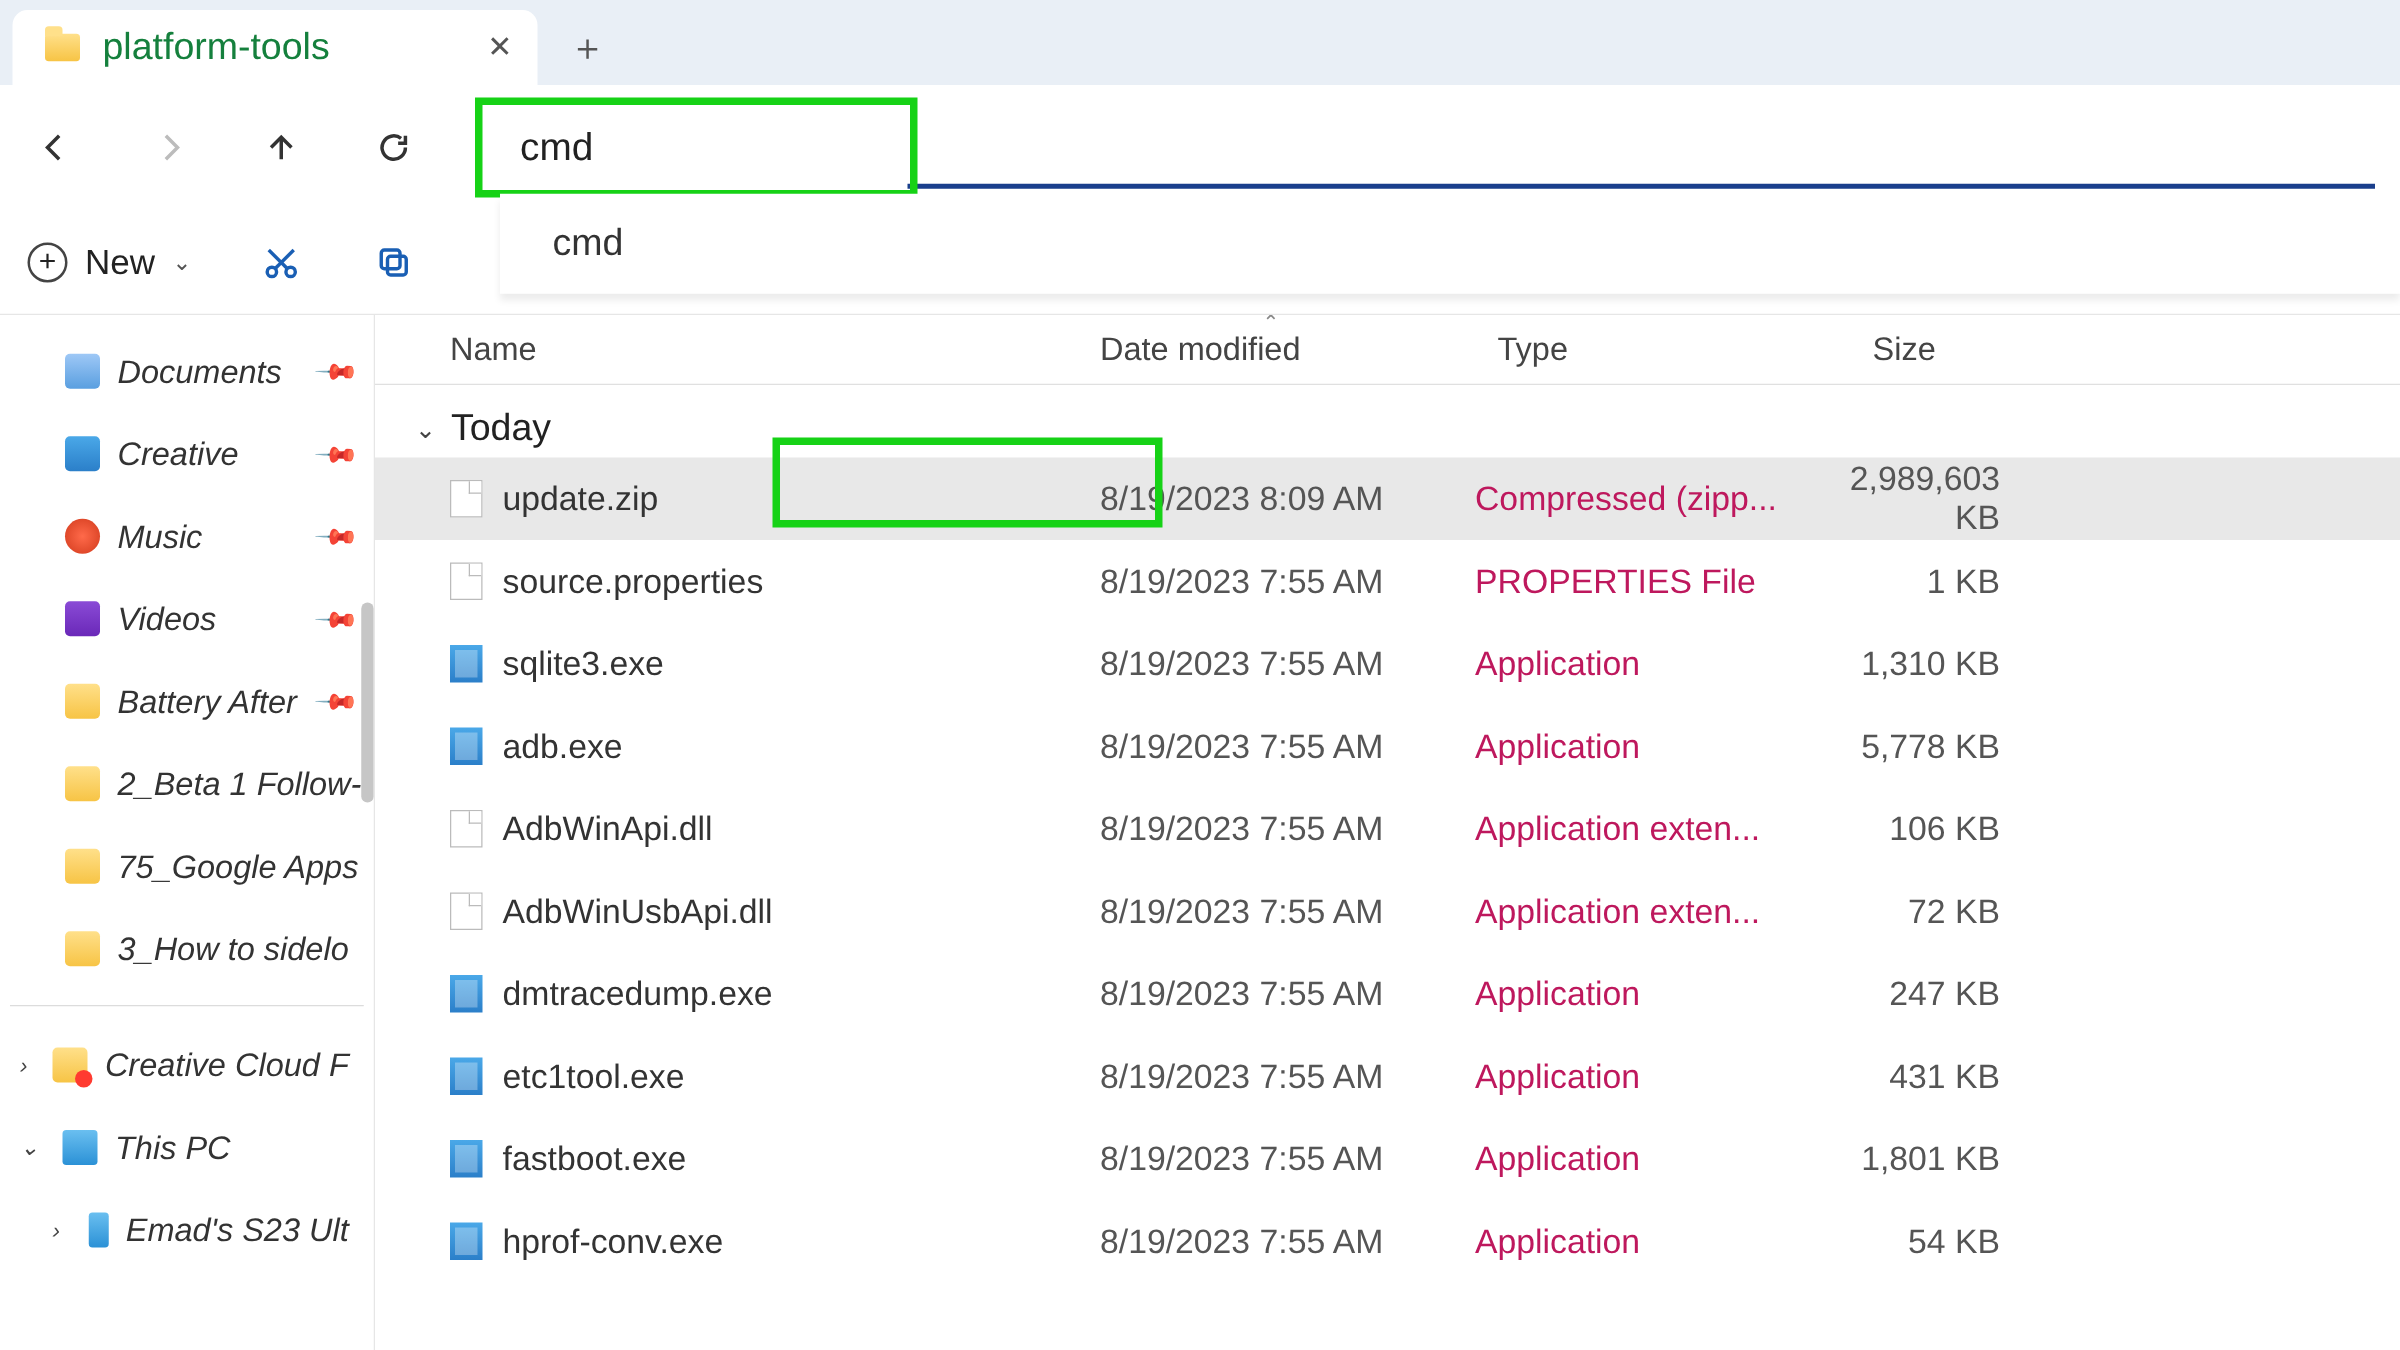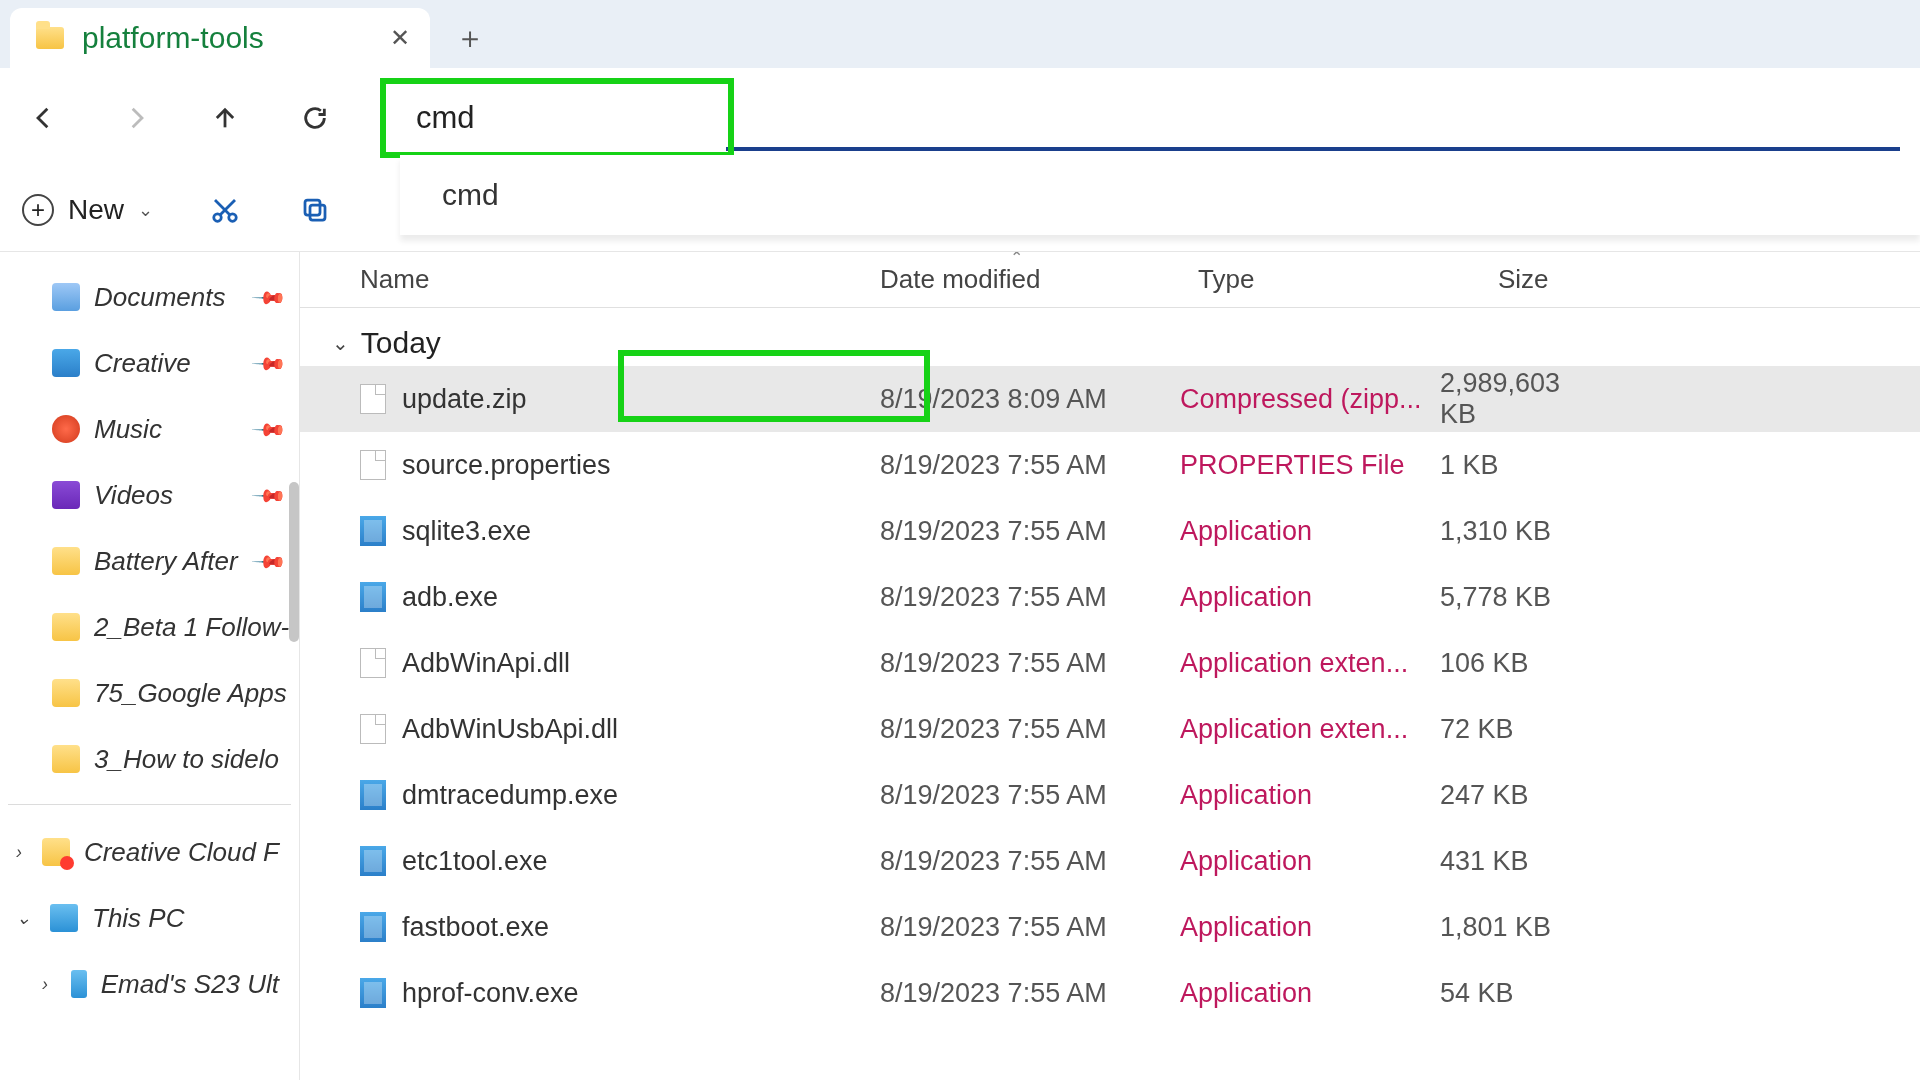--- a/index.html
+++ b/index.html
@@ -68,21 +68,21 @@
   .col-size { width: 170px; text-align:left;margin-left:40px; }
 
   .group { display:flex; align-items:center; gap:12px; padding: 18px 0 6px 32px; font-size: 30px; color:#222; }
   .group .g-chev { font-size:20px; color:#444; }
 
   .row { display:flex; align-items:center; height: 66px; padding-left: 60px; font-size: 27px; color:#333; }
   .row.sel { background:#e8e8e8; }
   .row .fname { width: 520px; display:flex; align-items:center; gap: 16px; }
   .row .fdate { width: 300px; color:#555; }
   .row .ftype { width: 260px; color:#be185d; white-space:nowrap; overflow:hidden; text-overflow:ellipsis; }
-  .row .fsize { width: 170px; color:#555; padding-right:10px; }
+  .row .fsize { width: 170px; text-align:right; color:#555; padding-right:10px; }
 
   .row-hl { position:absolute; border:6px solid #16d216; left: 318px; top: 92px; width: 312px; height: 72px; pointer-events:none; }
 
   .fico { width:26px; height:30px; border:1px solid #bbb; background:#fff; position:relative; flex-shrink:0; }
   .fico::after { content:""; position:absolute; top:0; right:0; width:9px; height:9px; background:#fff; border-left:1px solid #bbb; border-bottom:1px solid #bbb; }
   .fico.exe { border:none; background:linear-gradient(#4aa8e8,#2b7fc9); }
   .fico.exe::after { display:none; }
   .fico.exe::before { content:""; position:absolute; inset:4px; background:#fff; opacity:.3; }
 </style>
 </head>

